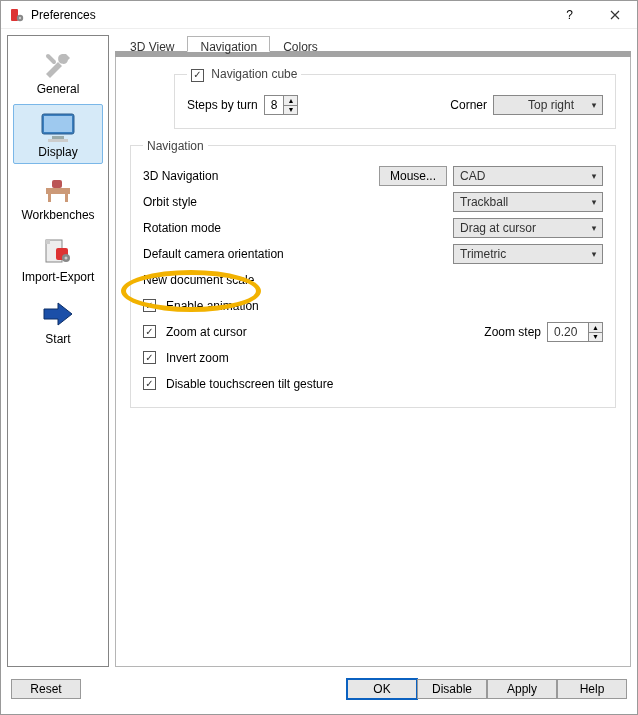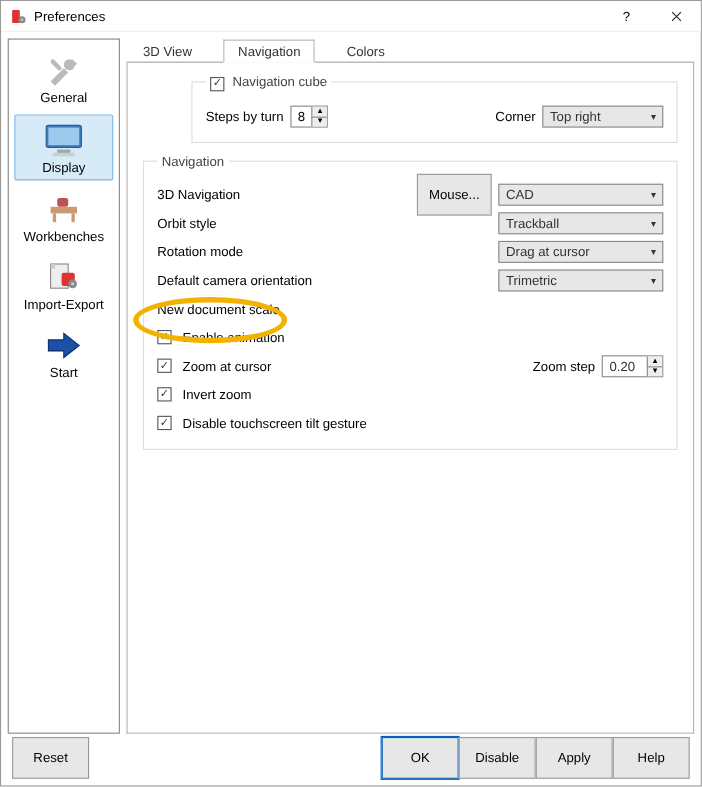--- a/index.html
+++ b/index.html
@@ -55,24 +55,23 @@
     border-radius: 2px;
   }
   .side-icon { width: 40px; height: 36px; display:flex; align-items:center; justify-content:center; }
   .main {
     flex: 1;
     display: flex;
     flex-direction: column;
   }
   .tabs {
     display: flex;
-    border-bottom: 1px solid #a3a3a3;
+    border-bottom: 6px solid #a3a3a3;
     height: 22px;
     padding-left: 2px;
-    gap: 16px;
   }
   .tab {
     padding: 3px 12px;
     font-size: 12px;
     border: 1px solid transparent;
     border-bottom: none;
     position: relative;
     top: 1px;
     color: #333;
   }
@@ -117,21 +116,21 @@
   .combo .cval { flex:1; padding:0 6px; color:#333;}
   .combo .arrow { width:16px; text-align:center; font-size:9px; color:#333; }
   .inputbox {
     display:flex; align-items:center; border:1px solid #888; height:20px; background:#fff; min-width:110px;
   }
   .inputbox .ival { flex:1; padding:0 6px; color:#333;}
   .inputbox .spinbtns { display:flex; flex-direction:column; }
   .inputbox .spinbtn { width:14px; height:9px; border-left:1px solid #888; font-size:7px; line-height:1; display:flex; align-items:center; justify-content:center; background:#eee; }
   .inputbox .spinbtn + .spinbtn { border-top:1px solid #888; }
   .btn {
-    height:38px; min-width:70px; border:1px solid #999; background:#e7e7e7; padding:0 10px; display:inline-flex; align-items:center; justify-content:center; font-size:12px;
+    height:20px; min-width:70px; border:1px solid #999; background:#e7e7e7; padding:0 10px; display:inline-flex; align-items:center; justify-content:center; font-size:12px;
   }
   .btn.default { border:1px solid #0b61c0; outline:1px solid #0b61c0; }
   .highlight-ellipse {
     position:absolute;
     border:5px solid #f2b200;
     border-radius:50%;
     pointer-events:none;
   }
   .footer {
     height: 32px;
@@ -236,21 +235,21 @@
           <span class="label">Steps by turn</span>
           <div class="numspin">
             <span class="val">8</span>
             <div class="spinbtns">
               <div class="spinbtn">▲</div>
               <div class="spinbtn">▼</div>
             </div>
           </div>
           <div class="spacer"></div>
           <span class="label">Corner</span>
-          <div class="combo" style="min-width:110px;">
+          <div class="combo" style="min-width:110px;padding-left:28px;">
             <span class="cval">Top right</span>
             <span class="arrow">▾</span>
           </div>
         </div>
       </fieldset>
 
       <fieldset>
         <legend>Navigation</legend>
 
         <div class="row">

